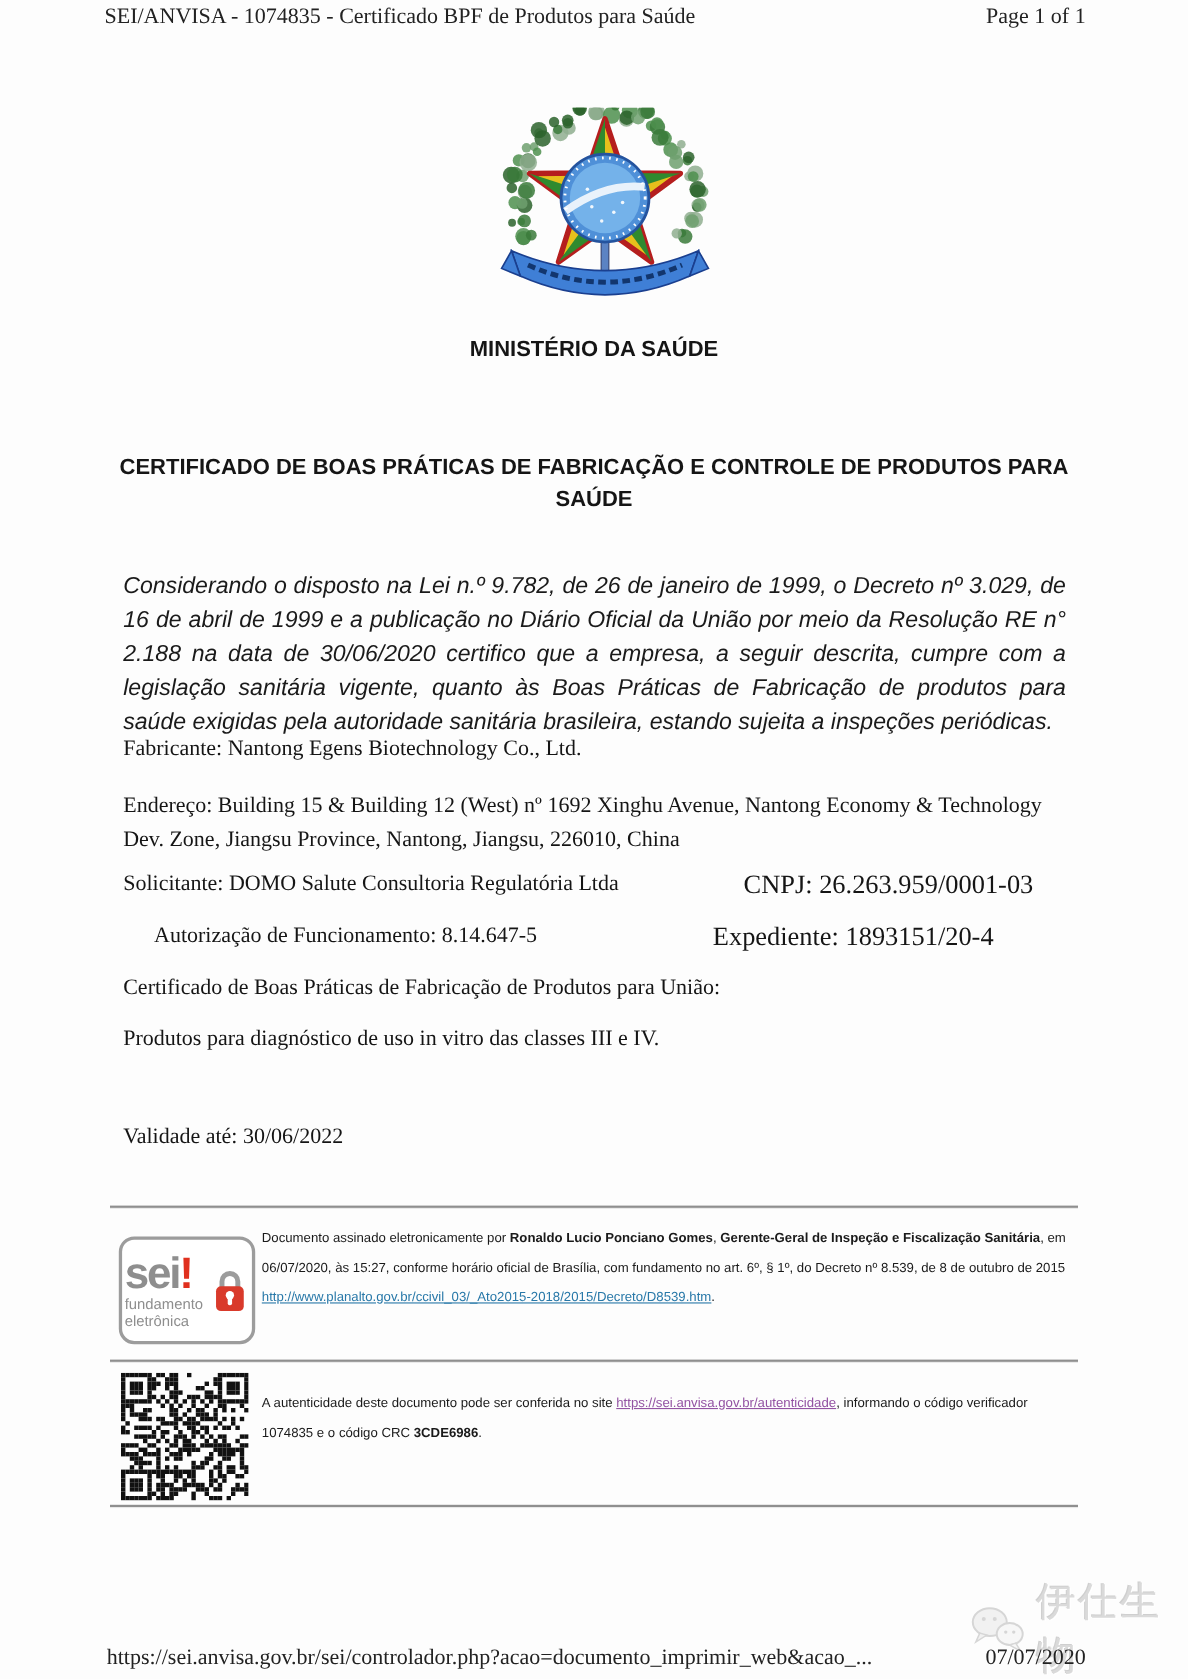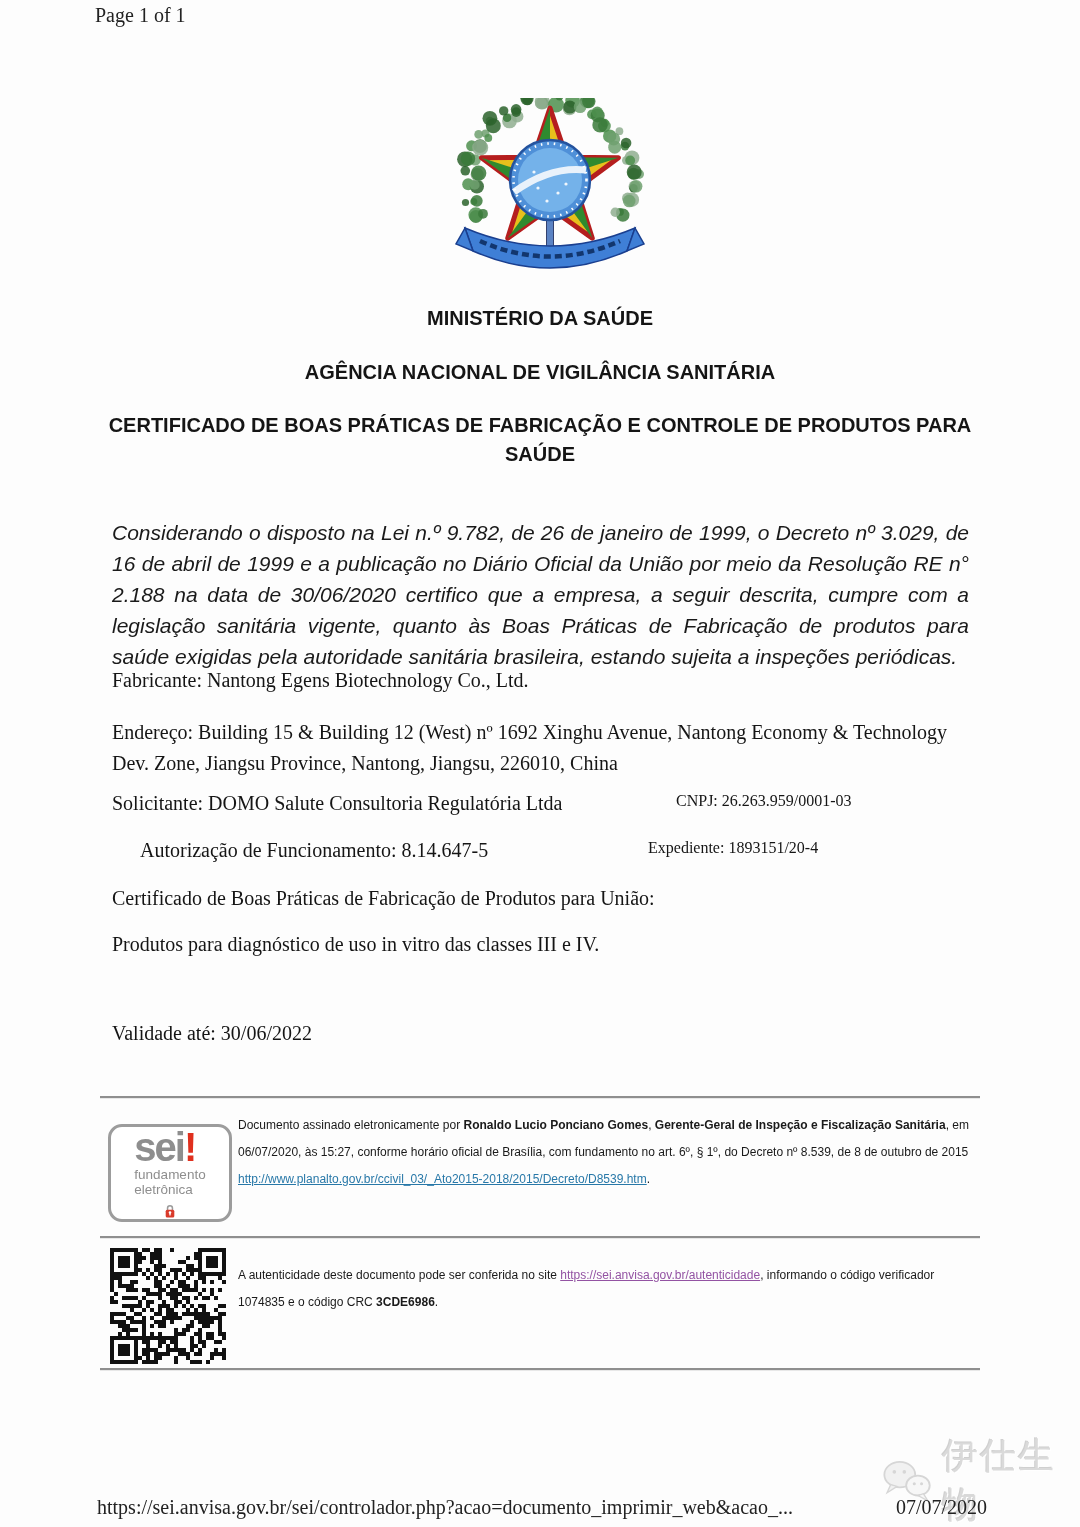--- a/index.html
+++ b/index.html
@@ -23,27 +23,27 @@
   .t-agency{top:361px;}
   .t-cert{top:411px;line-height:29px;}
   .t-cert .inner{display:inline-block;max-width:900px;}
   
   .preamble{position:absolute;left:112px;top:517px;width:857px;
     font-family:"Liberation Sans", sans-serif;font-style:italic;
     font-size:21px;line-height:31px;text-align:justify;color:#1a1a1a;}
   
   .bodyline{position:absolute;left:112px;font-size:20px;color:#151515;}
   .wide{width:857px;line-height:31px;}
-  .abs-col{position:absolute;font-size:16px;color:#151515;}
+  .abs-col{position:absolute;font-size:24px;color:#151515;}
   
   .sep{position:absolute;left:100px;width:880px;height:2px;background:#8f8f8f;box-shadow:0 1px 0 #e8e8e8;}
   
   .seibox{position:absolute;left:108px;top:1124px;width:124px;height:98px;
     border:3px solid #9c9c9c;border-radius:14px;background:#fff;
-    box-sizing:border-box;display:flex;align-items:center;justify-content:center;gap:6px;flex-direction:column;}
+    box-sizing:border-box;display:flex;align-items:center;justify-content:center;gap:6px;}
   .seibox .txtcol{display:flex;flex-direction:column;align-items:flex-start;line-height:1;}
   .sei-word{font-family:"Liberation Sans", sans-serif;font-weight:700;font-size:40px;color:#8e8e8e;letter-spacing:-2px;}
   .sei-bang{color:#e0301e;}
   .sei-cap{font-family:"Liberation Sans", sans-serif;font-size:13.5px;color:#8e8e8e;line-height:15px;}
   .richtext{position:absolute;left:238px;width:744px;
     font-family:"Liberation Sans", sans-serif;font-size:12px;line-height:27px;color:#1a1a1a;}
   .sig-text{top:1112px;}
   .auth-text{top:1262px;}
   a.lnk-blue{color:#2878a8;text-decoration:underline;}
   a.lnk-purple{color:#9353a3;text-decoration:underline;}
@@ -52,20 +52,21 @@
   .watermark{position:absolute;left:878px;top:1432px;display:flex;align-items:center;gap:6px;}
   .wm-text{font-family:"Liberation Sans", sans-serif;font-size:36px;color:#dadada;
     text-shadow:1px 1px 0 #ffffff, -1px -1px 0 #cfcfcf;letter-spacing:2px;}
 </style>
 </head>
 <body>
 
 <div class="page">
 
   <div class="hdr">
+    <span>SEI/ANVISA - 1074835 - Certificado BPF de Produtos para Saúde</span>
     <span>Page 1 of 1</span>
   </div>
 
   <svg class="emblem" viewBox="0 0 200 180">
     <g id="wreath">
         <circle cx="25.9" cy="118.5" r="6.5" fill="#3a7a3a" opacity="0.85"></circle>
         <circle cx="25.8" cy="116.7" r="7.4" fill="#4e8f4e" opacity="0.85"></circle>
         <circle cx="33.0" cy="115.8" r="4.9" fill="#3a7a3a" opacity="0.85"></circle>
         <circle cx="23.8" cy="103.4" r="3.5" fill="#4e8f4e" opacity="0.85"></circle>
         <circle cx="15.5" cy="104.5" r="3.6" fill="#2b632b" opacity="0.85"></circle>
@@ -162,21 +163,20 @@
       <circle cx="84" cy="74" r="1.6"></circle>
     </g>
 
     <path d="M15,130 Q100,166 185,130 L177,153 Q100,187 23,153 Z" fill="#3f7fd6" stroke="#1a3f8f" stroke-width="1.5"></path>
     <path d="M15,130 L6,146 L23,153 Z" fill="#3f7fd6" stroke="#1a3f8f" stroke-width="1.5"></path>
     <path d="M185,130 L194,146 L177,153 Z" fill="#3f7fd6" stroke="#1a3f8f" stroke-width="1.5"></path>
     <path d="M30,143 Q100,174 170,143" fill="none" stroke="#12366e" stroke-width="4.5" stroke-dasharray="7,4"></path>
   </svg>
 
   <div class="title t-ministry">MINISTÉRIO DA SAÚDE</div>
-  <div class="title t-agency">AGÊNCIA NACIONAL DE VIGILÂNCIA SANITÁRIA</div>
   <div class="title t-cert">
     <span class="inner">CERTIFICADO DE BOAS PRÁTICAS DE FABRICAÇÃO E CONTROLE DE PRODUTOS PARA SAÚDE</span>
   </div>
 
   <div class="preamble">Considerando o disposto na Lei n.º 9.782, de 26 de janeiro de 1999, o Decreto nº 3.029, de 16 de abril de 1999 e a publicação no Diário Oficial da União por meio da Resolução RE n° 2.188  na data de 30/06/2020 certifico que a empresa, a seguir descrita, cumpre com a legislação sanitária vigente, quanto às Boas Práticas de Fabricação de produtos para saúde exigidas pela autoridade sanitária brasileira, estando sujeita a inspeções periódicas.</div>
 
   <div class="bodyline" style="top:669px;">Fabricante: Nantong Egens Biotechnology Co., Ltd.</div>
   <div class="bodyline wide" style="top:717px;">Endereço: Building 15 &amp; Building 12 (West) nº 1692 Xinghu Avenue, Nantong Economy &amp; Technology Dev. Zone, Jiangsu Province, Nantong, Jiangsu, 226010, China</div>
 
   <div class="bodyline" style="top:792px;">Solicitante: DOMO Salute Consultoria Regulatória Ltda</div>

